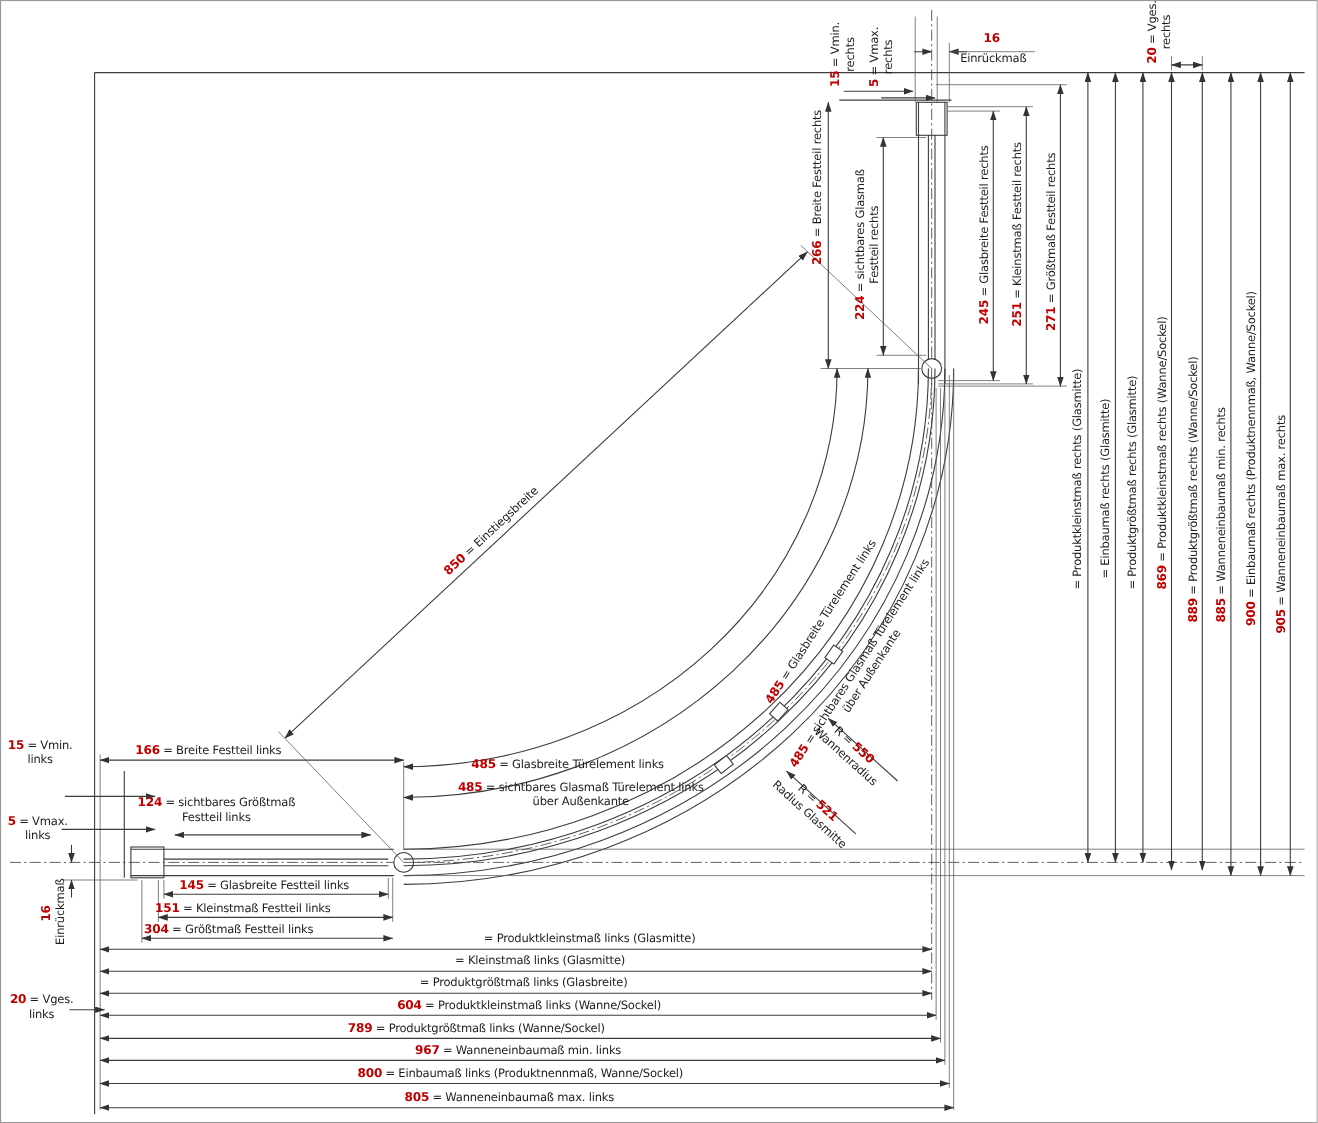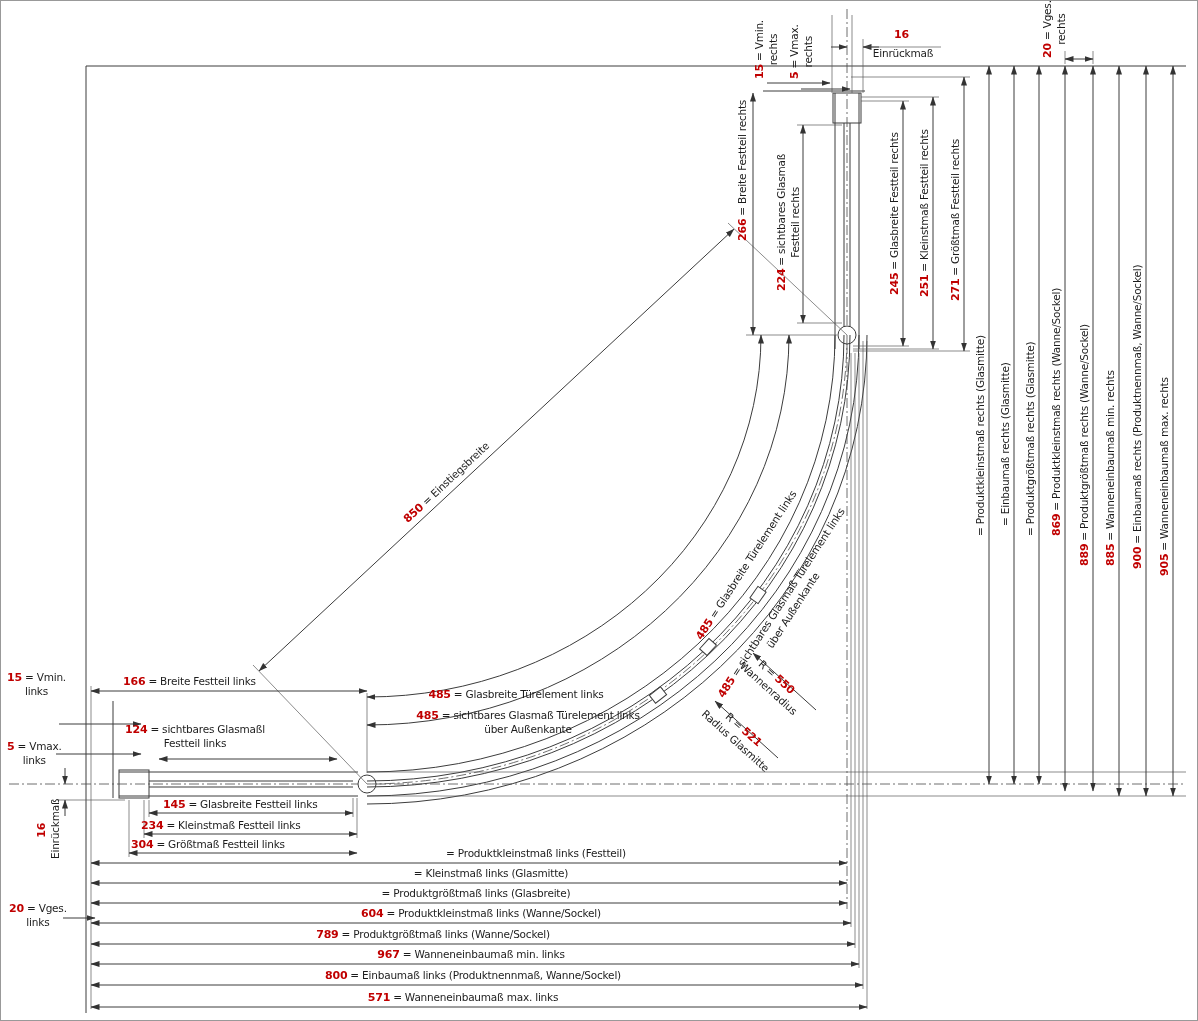--- a/index.html
+++ b/index.html
@@ -250,59 +250,59 @@
 </div>
 <div class="lbl two" style="left:6px;top:670px">
   <span class="ln"><span class="v">15</span><span>= Vmin.</span></span>
   <span class="ln">links</span>
 </div>
 <div class="lbl two" style="left:6px;top:739px">
   <span class="ln"><span class="v">5</span><span>= Vmax.</span></span>
   <span class="ln">links</span>
 </div>
 <div class="lbl two" style="left:124px;top:722px">
-  <span class="ln"><span class="v">124</span><span>= sichtbares Glasmaßl</span></span>
+  <span class="ln"><span class="v">124</span><span>= sichtbares Größtmaß</span></span>
   <span class="ln">Festteil links</span>
 </div>
 <div class="lbl" style="left:162px;top:797px">
   <span class="v">145</span><span>= Glasbreite Festteil links</span>
 </div>
 <div class="lbl" style="left:140px;top:818px">
-  <span class="v">234</span><span>= Kleinstmaß Festteil links</span>
+  <span class="v">151</span><span>= Kleinstmaß Festteil links</span>
 </div>
 <div class="lbl" style="left:130px;top:837px">
   <span class="v">304</span><span>= Größtmaß Festteil links</span>
 </div>
 <div class="lbl rot two" style="left:34px;top:858px">
   <span class="ln v">16</span>
   <span class="ln">Einrückmaß</span>
 </div>
 <div class="lbl two" style="left:8px;top:901px">
   <span class="ln"><span class="v">20</span><span>= Vges.</span></span>
   <span class="ln">links</span>
 </div>
 
 <div class="lbl ctr" style="left:535px;top:846px">
-  <span>= Produktkleinstmaß links (Festteil)</span>
+  <span>= Produktkleinstmaß links (Glasmitte)</span>
 </div>
 <div class="lbl ctr" style="left:490px;top:866px">
   <span>= Kleinstmaß links (Glasmitte)</span>
 </div>
 <div class="lbl ctr" style="left:475px;top:886px">
   <span>= Produktgrößtmaß links (Glasbreite)</span>
 </div>
 <div class="lbl ctr" style="left:480px;top:906px">
   <span class="v">604</span><span>= Produktkleinstmaß links (Wanne/Sockel)</span>
 </div>
 <div class="lbl ctr" style="left:432px;top:927px">
   <span class="v">789</span><span>= Produktgrößtmaß links (Wanne/Sockel)</span>
 </div>
 <div class="lbl ctr" style="left:470px;top:947px">
   <span class="v">967</span><span>= Wanneneinbaumaß min. links</span>
 </div>
 <div class="lbl ctr" style="left:472px;top:968px">
   <span class="v">800</span><span>= Einbaumaß links (Produktnennmaß, Wanne/Sockel)</span>
 </div>
 <div class="lbl ctr" style="left:462px;top:990px">
-  <span class="v">571</span><span>= Wanneneinbaumaß max. links</span>
+  <span class="v">805</span><span>= Wanneneinbaumaß max. links</span>
 </div>
 
 </div>
 
 </body></html>

